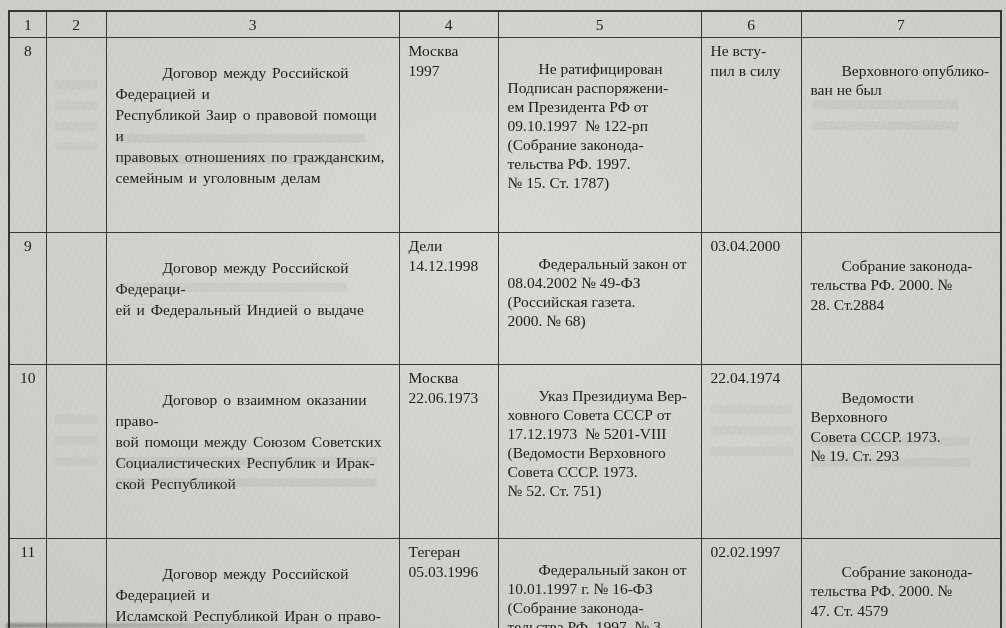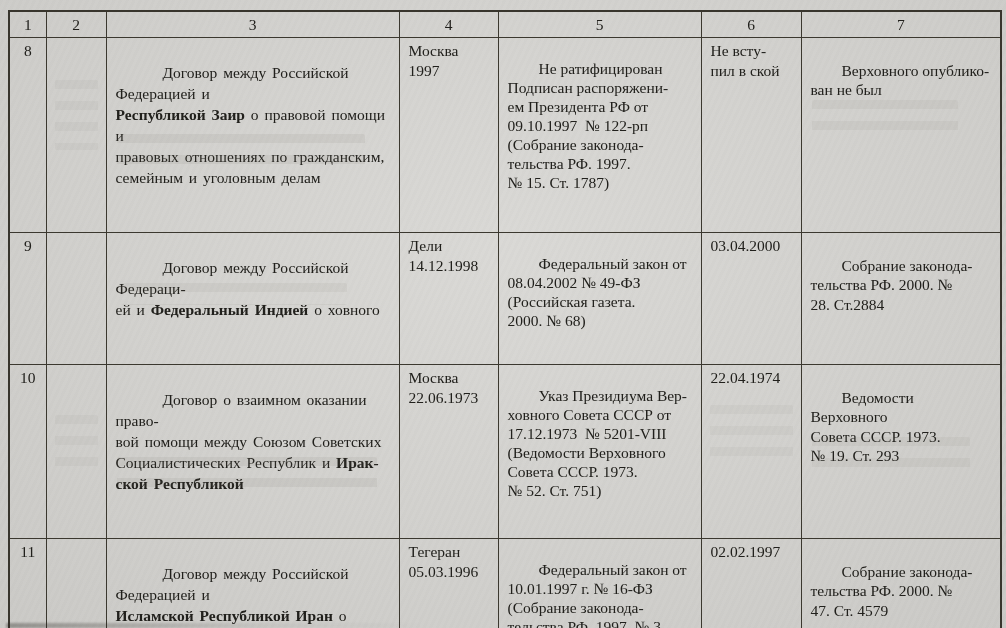--- a/index.html
+++ b/index.html
@@ -32,21 +32,21 @@
     line-height:22px;padding:0;
   }
   td.num{ text-align:center;padding-top:3px;line-height:20px; }
   td.txt{
     white-space:pre-wrap;
     padding:3px 8px 2px 9px;
   }
   td.c-treaty{ line-height:21px; word-spacing:2px; }
   td.c-place, td.c-law, td.c-entered, td.c-source{ line-height:19.5px; }
   td.c-law{ line-height:19px; padding-top:2px; }
-  .b{ font-weight:bold;text-align:center; }
+  .b{ font-weight:normal;text-align:center; }
   .i{ }
   .ghost{
     position:absolute;pointer-events:none;
     opacity:.5;filter:blur(.7px);border-radius:2px;
     background:repeating-linear-gradient(to bottom,
       rgba(112,108,99,.20) 0 9px, rgba(112,108,99,0) 9px 21px);
   }
   .smear{
     position:absolute;left:0;right:0;bottom:-4px;height:5px;
     background:linear-gradient(to right, rgba(40,38,33,.35), rgba(40,38,33,.05) 60%, transparent);
@@ -96,34 +96,34 @@
       <td class="txt c-law">
         <span>Не ратифицирован
 Подписан распоряжени-
 ем Президента РФ от
 09.10.1997  № 122-рп
 (Собрание законода-
 тельства РФ. 1997.
 № 15. Ст. 1787)</span><span class="i"></span><span></span>
       </td>
       <td class="txt c-entered">Не всту-
-пил в ской</td>
+пил в силу</td>
       <td class="txt c-source">
         <span>Верховного опублико-
 ван не был</span><span class="i"></span><span></span>
         <div class="ghost" style="left:10px;right:42px;top:62px;height:32px;opacity:.35"></div>
       </td>
     </tr>
 
     <tr style="height:78px">
       <td class="num">9</td>
       <td></td>
       <td class="txt c-treaty">
         <span>Договор между Российской Федераци-
-ей и </span><span class="b">Федеральный Индией</span><span> о ховного</span>
+ей и </span><span class="b">Федеральный Индией</span><span> о выдаче</span>
         <div class="ghost" style="left:14px;right:52px;top:50px;height:22px;opacity:.4"></div>
       </td>
       <td class="txt c-place">Дели
 14.12.1998</td>
       <td class="txt c-law">
         <span>Федеральный закон от
 08.04.2002 № 49-ФЗ
 </span><span class="i">(Российская газета.
 2000. № 68)</span><span></span>
       </td>

